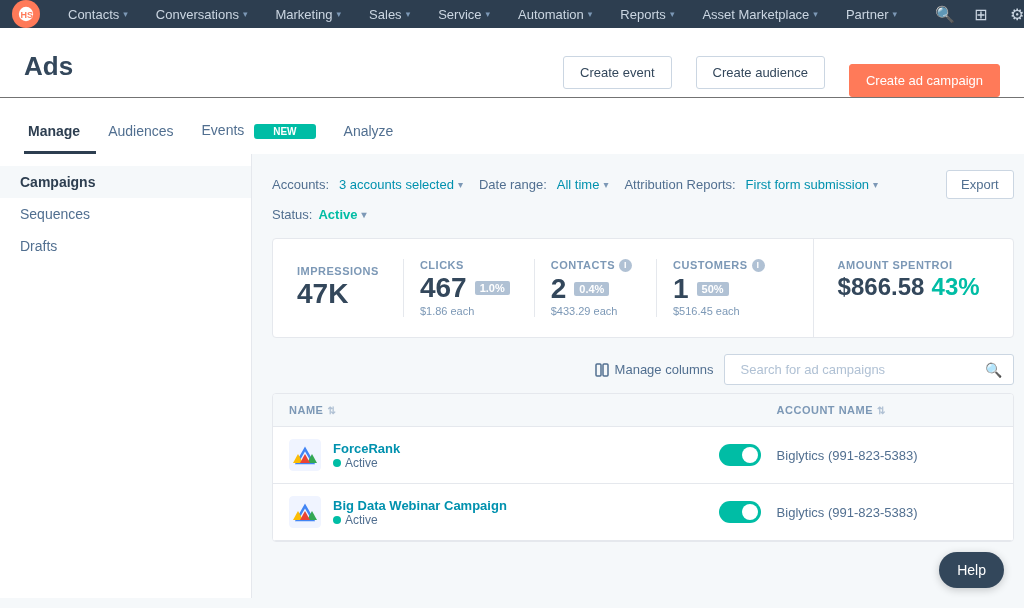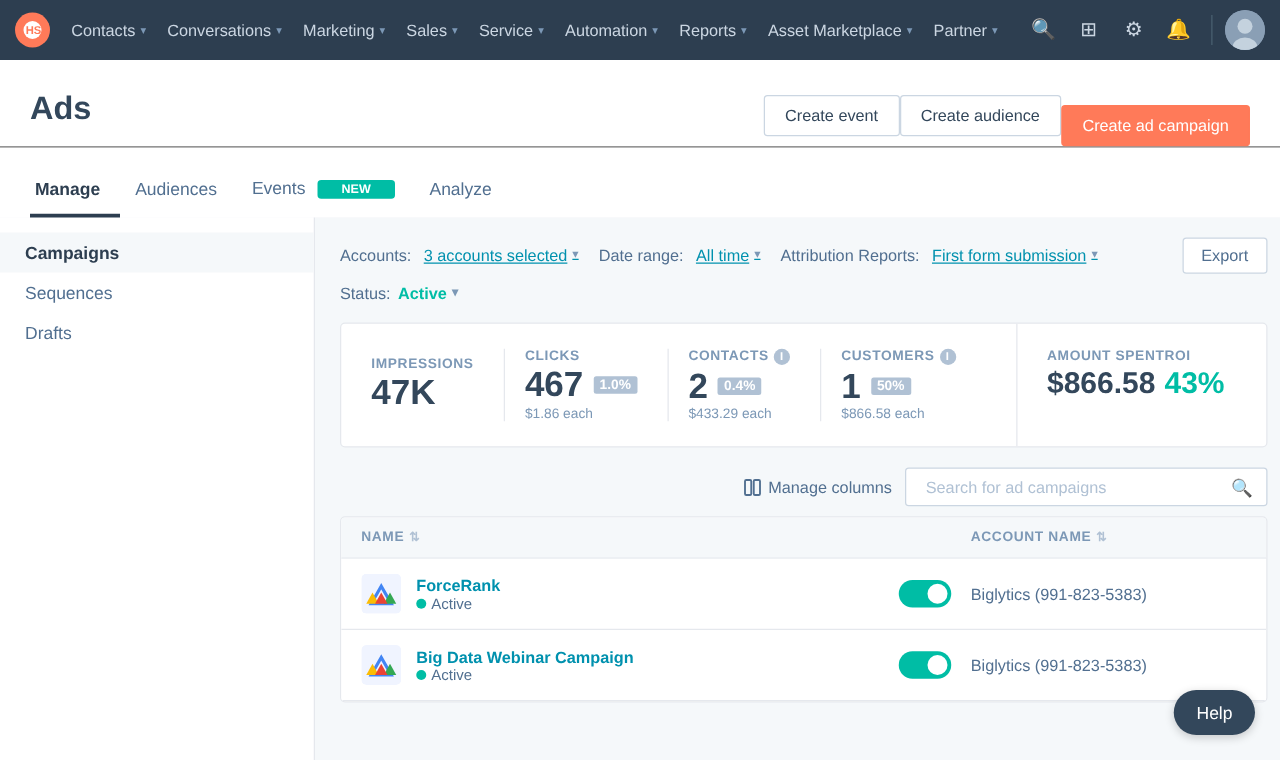--- a/index.html
+++ b/index.html
@@ -1,25 +1,25 @@
 <!DOCTYPE html>
 <html><head>
   <meta charset="utf-8">
   <style>
     * { box-sizing: border-box; margin: 0; padding: 0; }
     body { font-family: -apple-system, BlinkMacSystemFont, 'Segoe UI', Helvetica, Arial, sans-serif; font-size: 14px; background: #f5f8fa; color: #33475b; }
 
     
     .topnav {
       background: #2d3e50;
-      height: 48px;
+      height: 28px;
       display: flex;
       align-items: center;
       padding: 0 12px;
-      gap: 1px;
+      gap: 12px;
     }
     .topnav-logo {
       width: 28px; height: 28px; margin-right: 8px;
       background: #ff7a59;
       border-radius: 50%;
       display: flex; align-items: center; justify-content: center;
       flex-shrink: 0;
     }
     .topnav-logo svg { width: 18px; height: 18px; }
     .topnav-item {
@@ -61,21 +61,21 @@
       align-items: center;
       justify-content: space-between;
       border-bottom: 1px solid #737373;
       background: #fff;
     }
     .page-title {
       font-size: 26px;
       font-weight: 600;
       color: #33475b;
     }
-    .header-actions { display: flex; gap: 0; align-items: center; }
+    .header-actions { display: flex; gap: 24px; align-items: center; }
     .btn-outline {
       border: 1px solid #cbd6e2;
       background: #fff;
       color: #33475b;
       padding: 8px 16px;
       border-radius: 3px;
       cursor: pointer;
       font-size: 13px;
       font-weight: 500;
     }
@@ -159,28 +159,27 @@
       flex: 1;
       padding: 16px 20px;
       background: #f5f8fa;
     }
     .filter-label {
       font-size: 13px;
       color: #516f90;
       font-weight: 500;
     }
     .filter-btn {
-      display: inline-flex; gap: 4px;
+      display: inline-flex; align-items: center; gap: 4px;
       font-size: 13px;
       color: #0091ae;
       background: none;
       border: none;
       cursor: pointer;
       font-weight: 500;
-      text-decoration: underline;
     }
     .filter-btn .chevron { font-size: 10px; color: #7c98b6; }
 
     .status-bar {
       display: flex;
       align-items: center;
       gap: 6px;
       margin-bottom: 16px;
     }
     .status-label { font-size: 13px; color: #516f90; font-weight: 500; }
@@ -615,21 +614,21 @@
 
           <div class="stat-group">
             <div class="stat-label">
               <span>CUSTOMERS</span>
               <span class="info-icon">i</span>
             </div>
             <div style="display:flex;align-items:center;gap:8px;">
               <div class="stat-main-value">1</div>
               <span class="stat-pct">50%</span>
             </div>
-            <div class="stat-each">$866.58 each</div>
+            <div class="stat-each">$516.45 each</div>
           </div>
         </div>
 
         <div class="stats-right">
           <div class="stat-right-group">
             <div class="stat-right-label">AMOUNT SPENT</div>
             <div class="stat-right-value">$866.58</div>
           </div>
           <div class="stat-right-group">
             <div class="stat-right-label">ROI</div>

